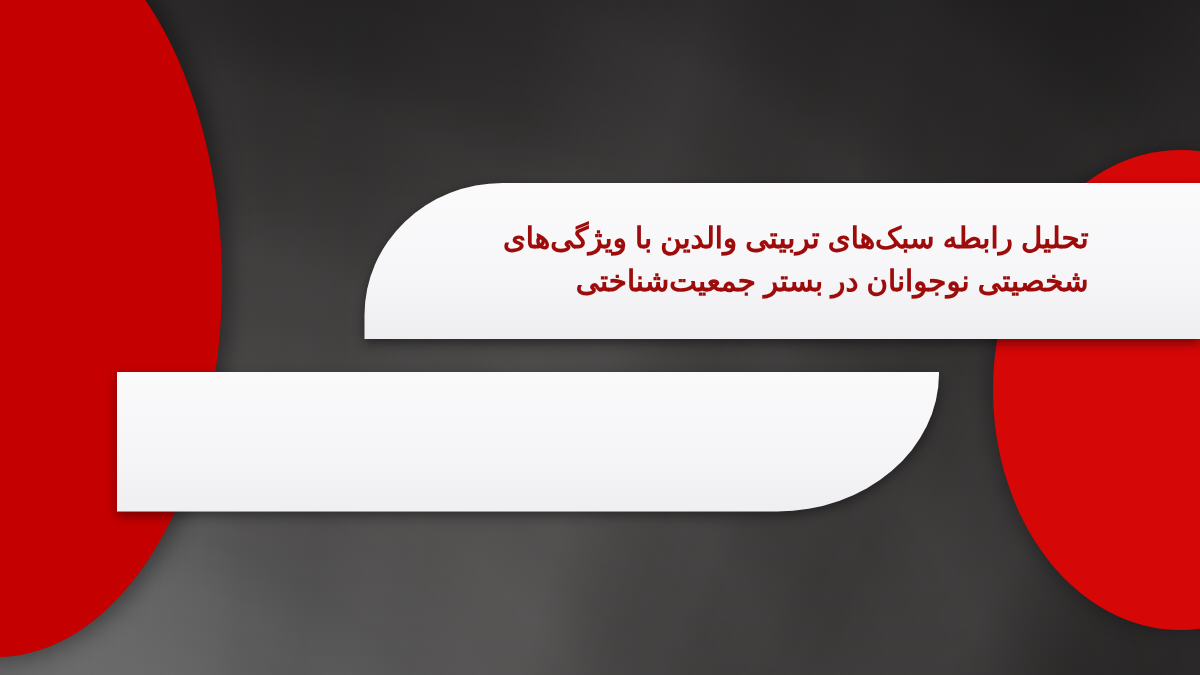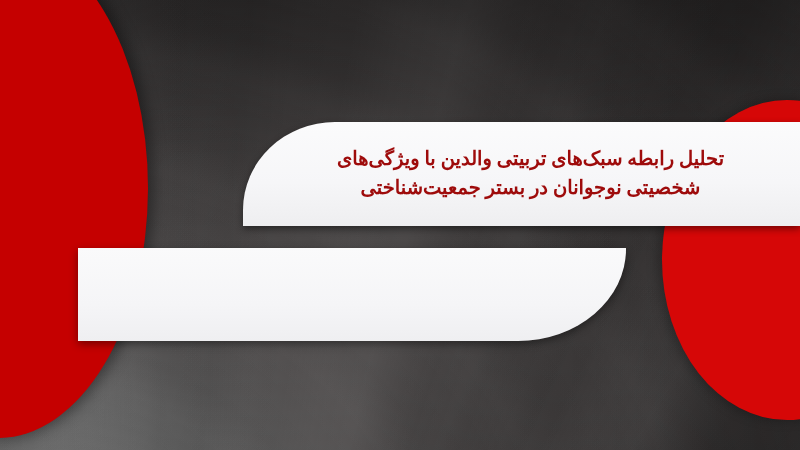--- a/index.html
+++ b/index.html
@@ -112,23 +112,23 @@
     border-top-left-radius: 92px 88px;
     box-shadow: 0 3px 7px rgba(0,0,0,0.45);
     display: flex;
     align-items: center;
     justify-content: center;
     padding: 0 46px 0 64px;
     box-sizing: border-box;
   }
   .title-text {
     direction: rtl;
-    text-align: center;
+    text-align: right;
     color: #9e0b0b;
-    font-family: Liberation Serif, serif;
+    font-family: Liberation Sans, sans-serif;
     font-weight: bold;
     font-size: 19.5px;
     line-height: 1.48;
     letter-spacing: 0;
     white-space: pre-line;
   }
 
   
   .content-plate {
     position: absolute;

